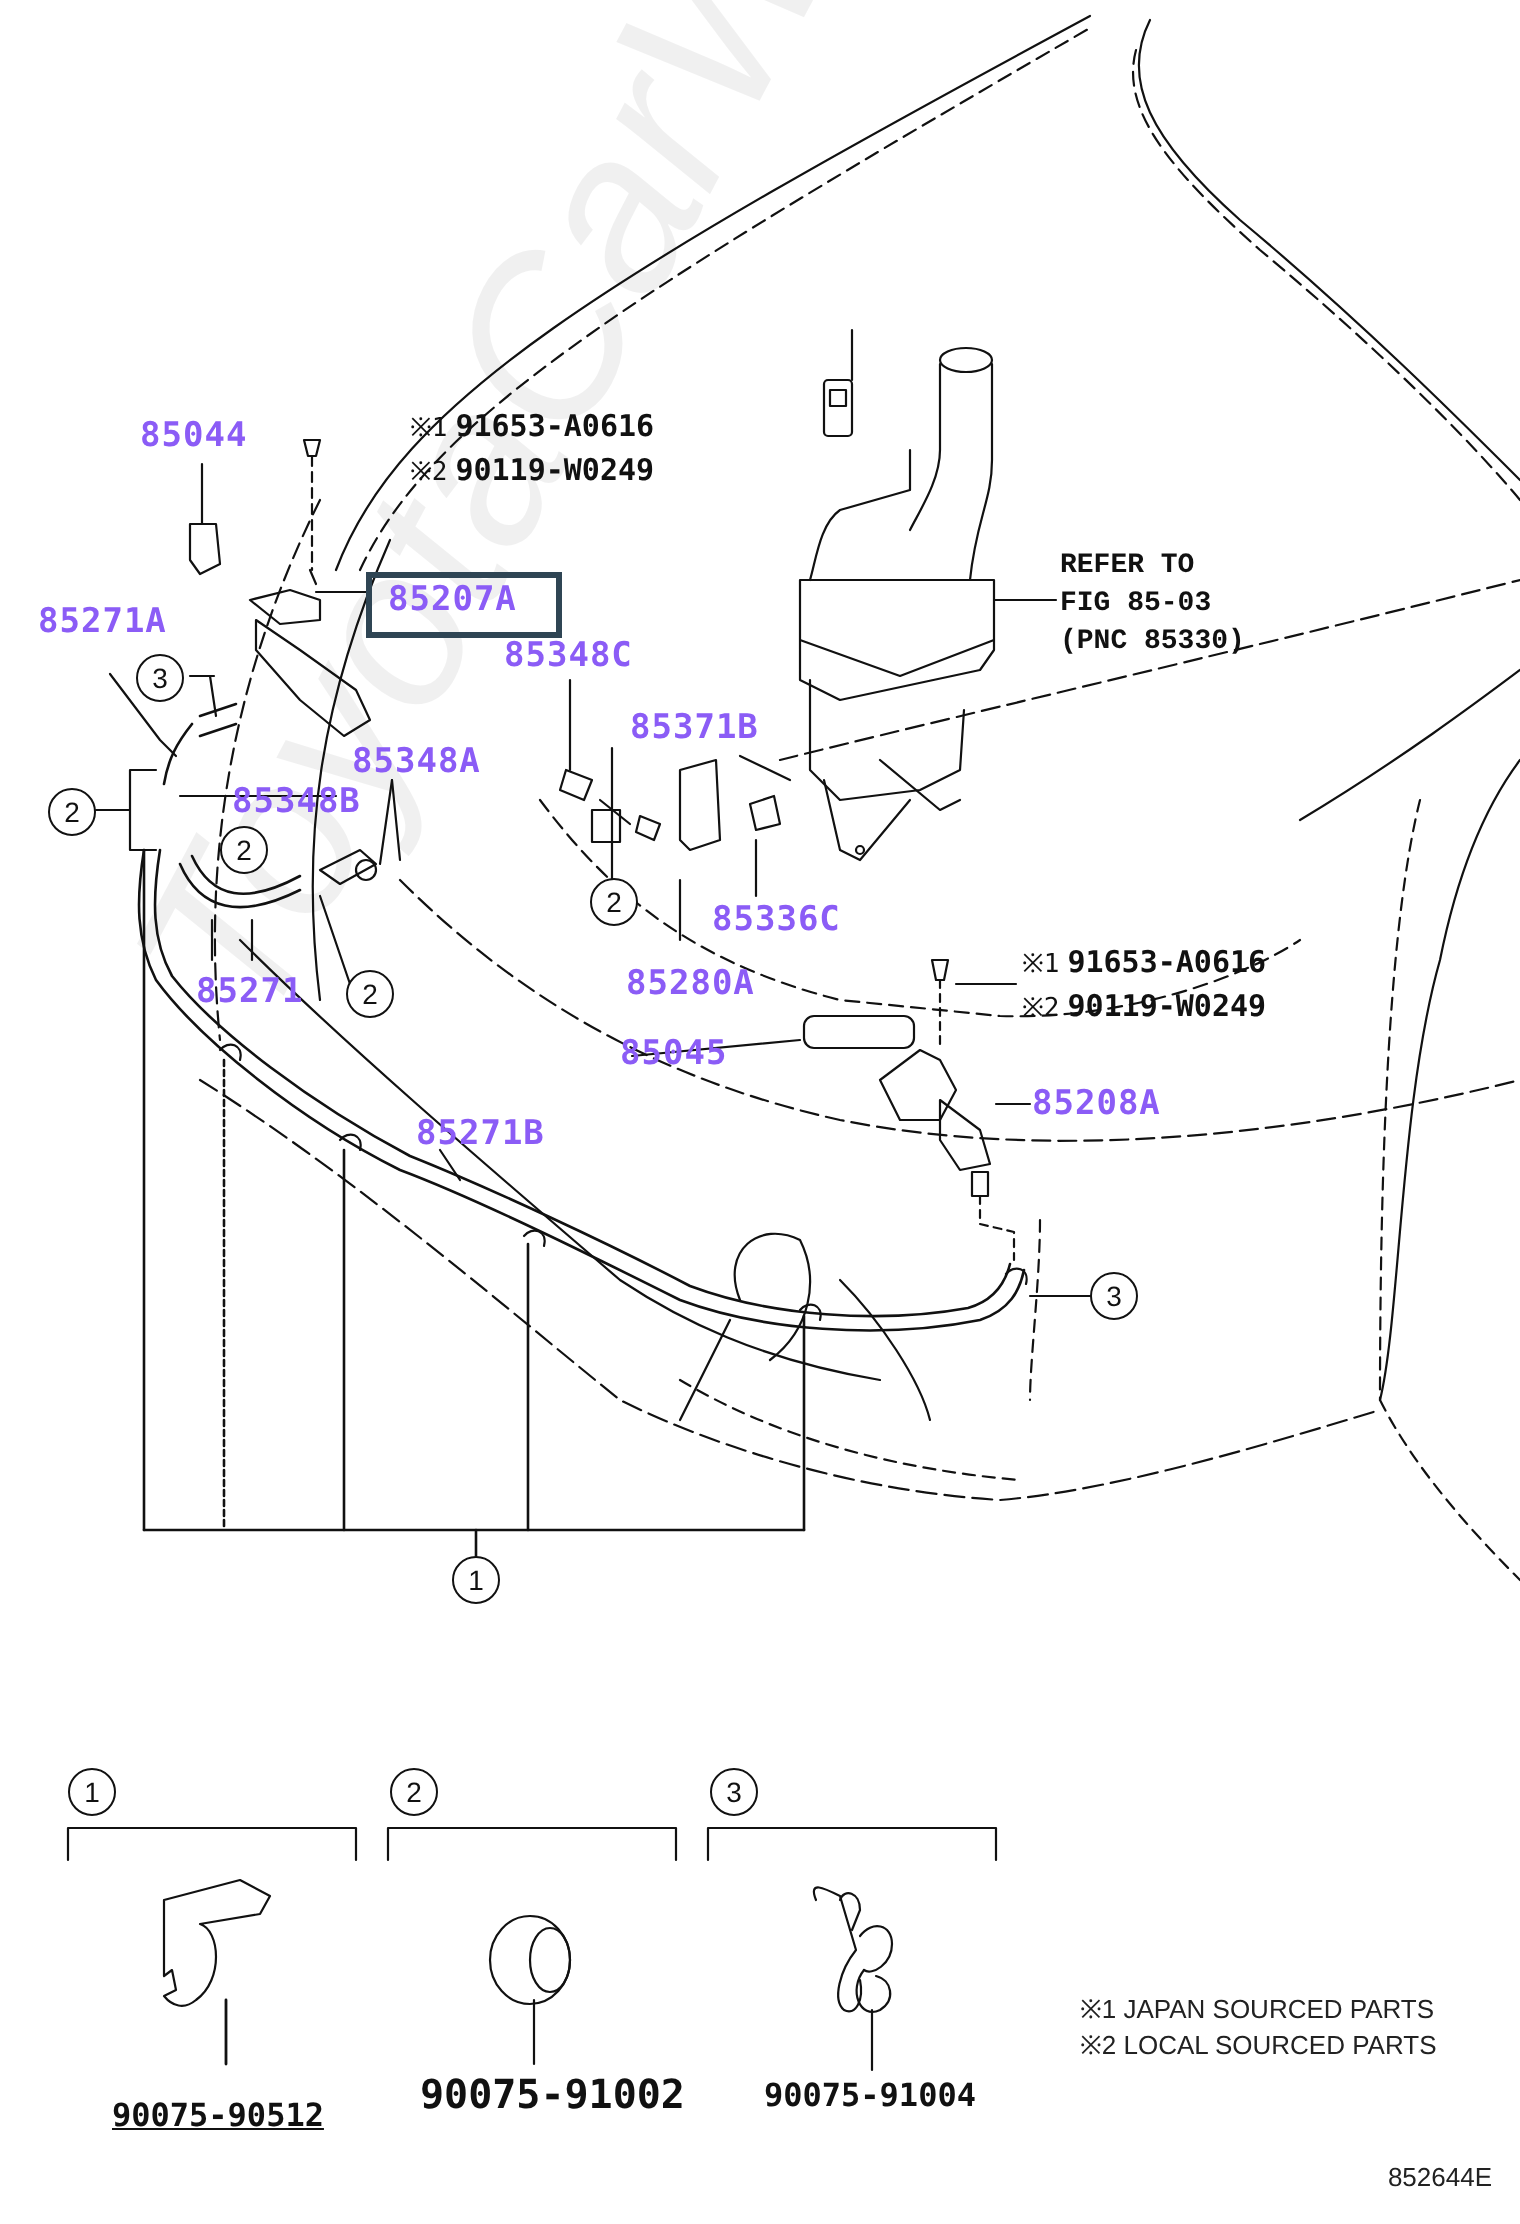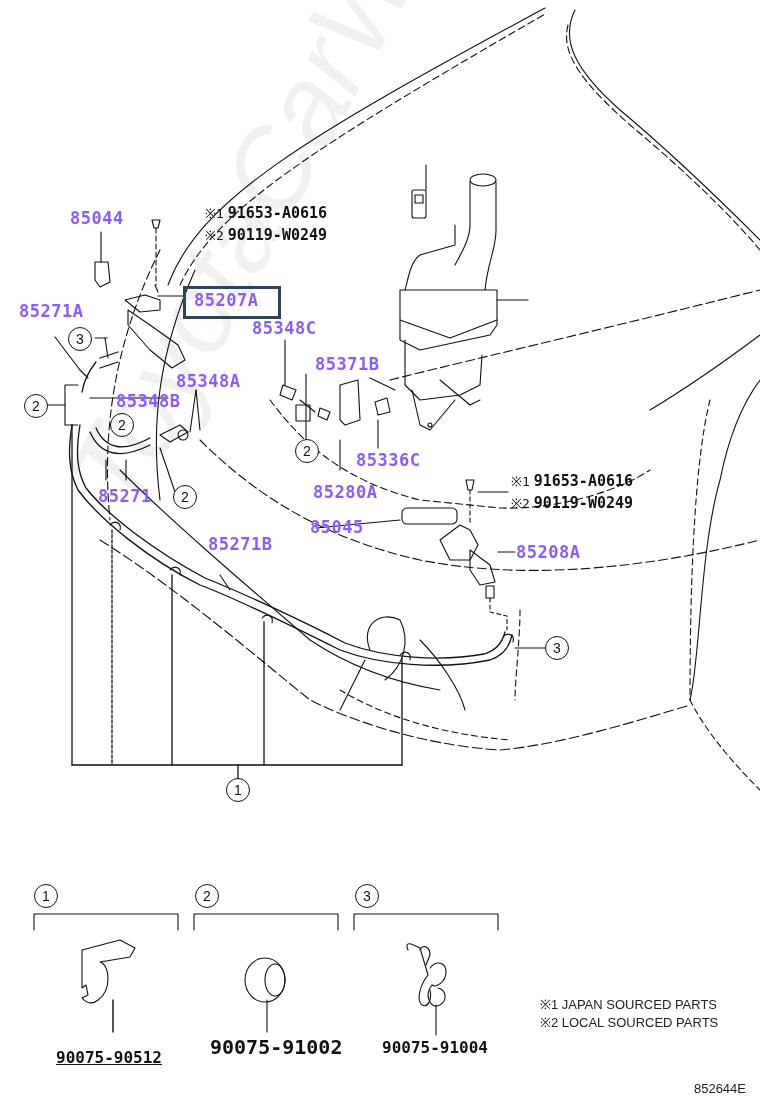--- a/index.html
+++ b/index.html
@@ -259,34 +259,37 @@
       <path d="M 420 950 C 422 944, 430 946, 430 955 L 426 965"></path>
       <path d="M 430 968 C 436 960, 446 962, 446 972 C 446 982, 436 988, 432 985"></path>
       <path d="M 432 985 C 424 995, 430 1010, 440 1005 C 448 1000, 446 990, 438 988"></path>
       <line x1="436" y1="1005" x2="436" y2="1035"></line>
     </g>
   </svg>
 
   <div class="highlight" style="border-color: rgb(47, 69, 84);"></div>
 
 
+  <div class="ref" style="left:530px; top:274px;"><span>REFER TO</span>
+<span>FIG 85-03</span>
+<span>(PNC 85330)</span></div>
 
   <div class="lbl" style="left:70px; top:210px;">85044</div>
   <div class="lbl" style="left:194px; top:292px;">85207A</div>
   <div class="lbl" style="left:19px; top:303px;">85271A</div>
   <div class="lbl" style="left:252px; top:320px;">85348C</div>
   <div class="lbl" style="left:285px; top:356px;padding-left:30px;">85371B</div>
   <div class="lbl" style="left:176px; top:373px;">85348A</div>
   <div class="lbl" style="left:116px; top:393px;">85348B</div>
   <div class="lbl" style="left:356px; top:452px;">85336C</div>
   <div class="lbl" style="left:98px; top:488px;">85271</div>
   <div class="lbl" style="left:313px; top:484px;">85280A</div>
   <div class="lbl" style="left:310px; top:519px;">85045</div>
   <div class="lbl" style="left:516px; top:544px;">85208A</div>
-  <div class="lbl" style="left:208px; top:536px;">85271B</div>
+  <div class="lbl" style="left:208px; top:559px;">85271B</div>
 
   <div class="sub" style="left:205px; top:206px;">
     <span class="mark">※1</span><span>91653-A0616</span>
   </div>
   <div class="sub" style="left:205px; top:228px;">
     <span class="mark">※2</span><span>90119-W0249</span>
   </div>
 
   <div class="sub" style="left:511px; top:474px;">
     <span class="mark">※1</span><span>91653-A0616</span>

